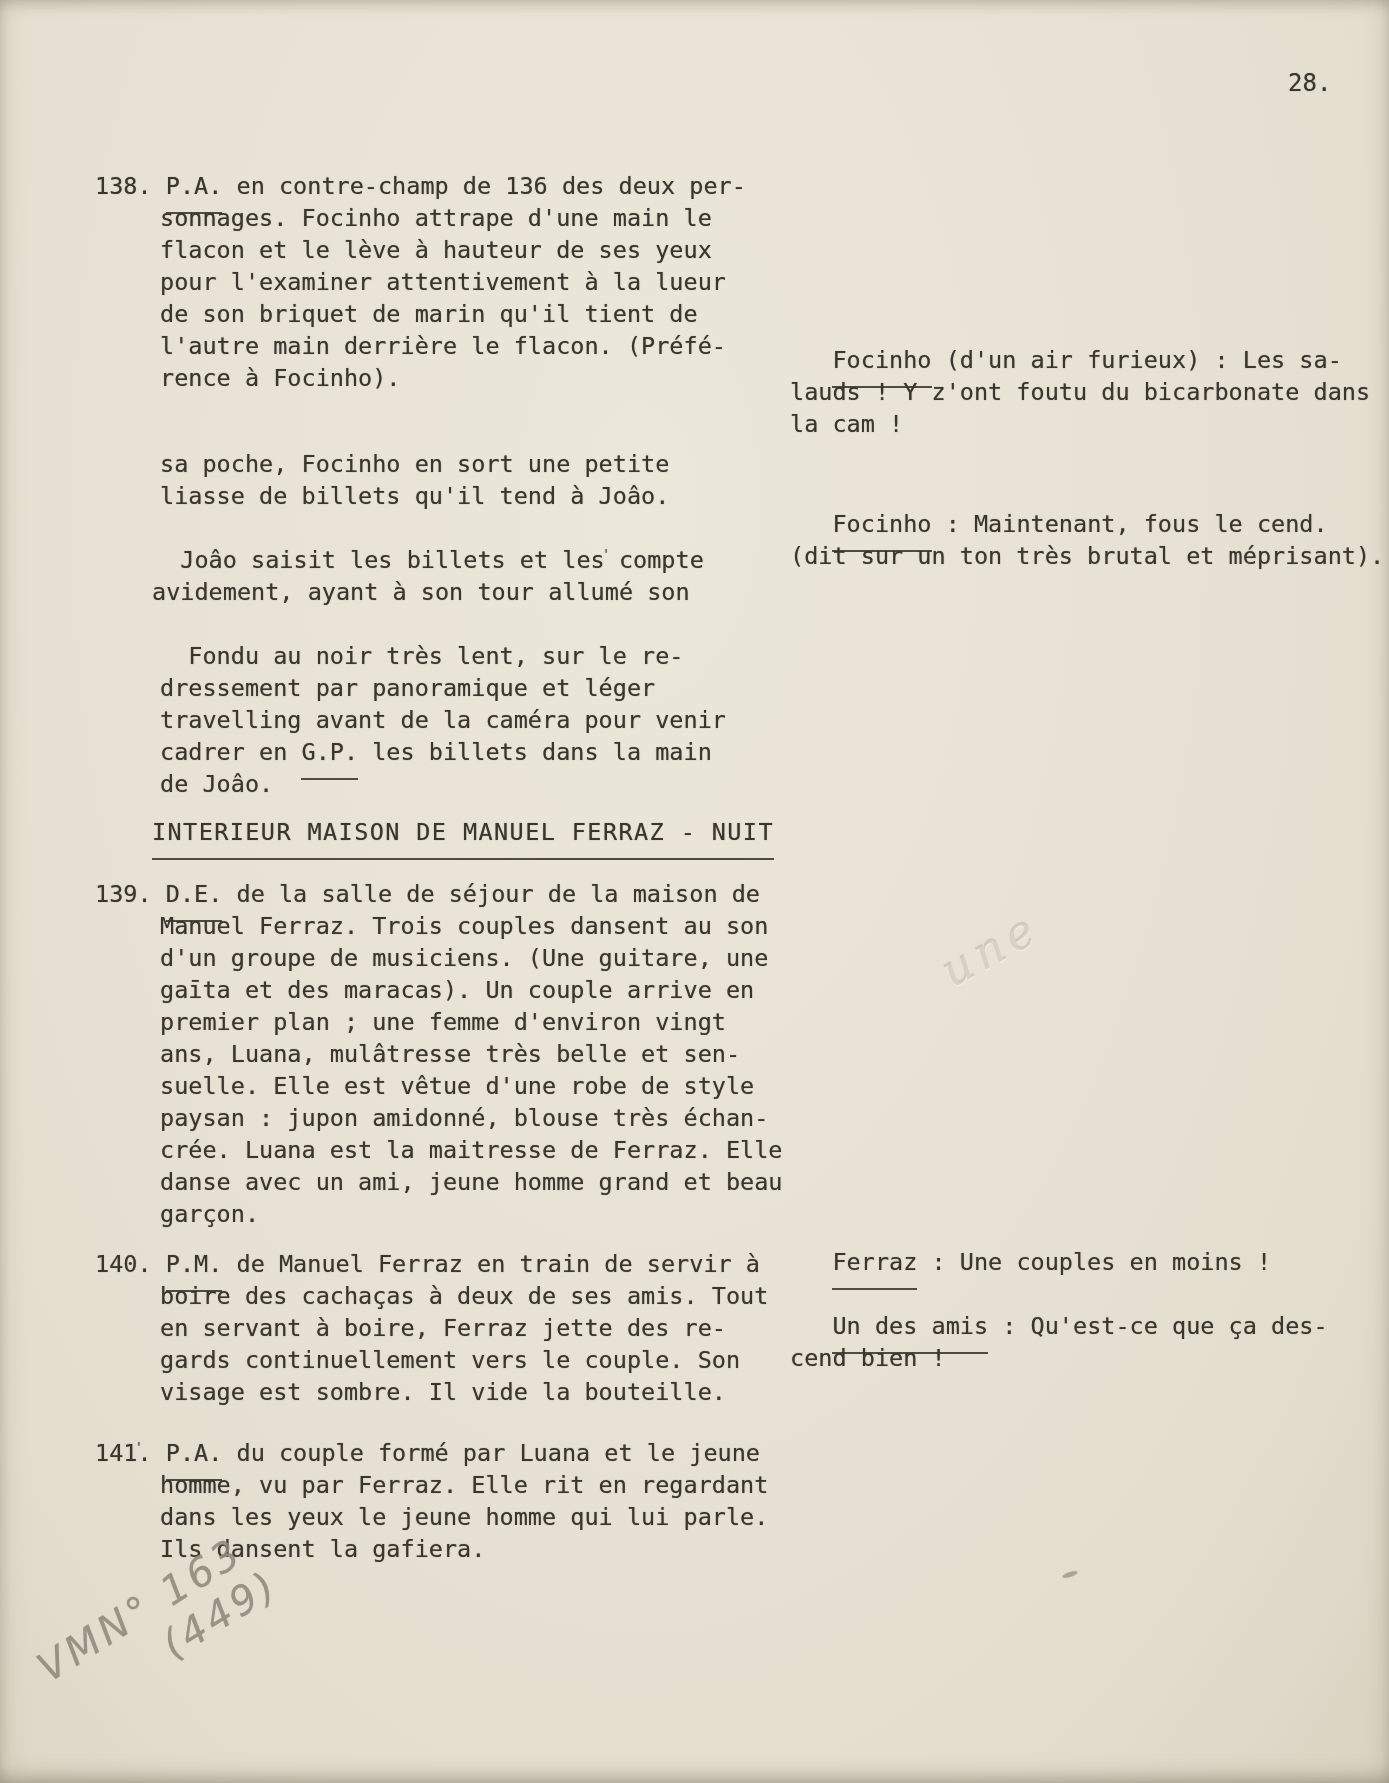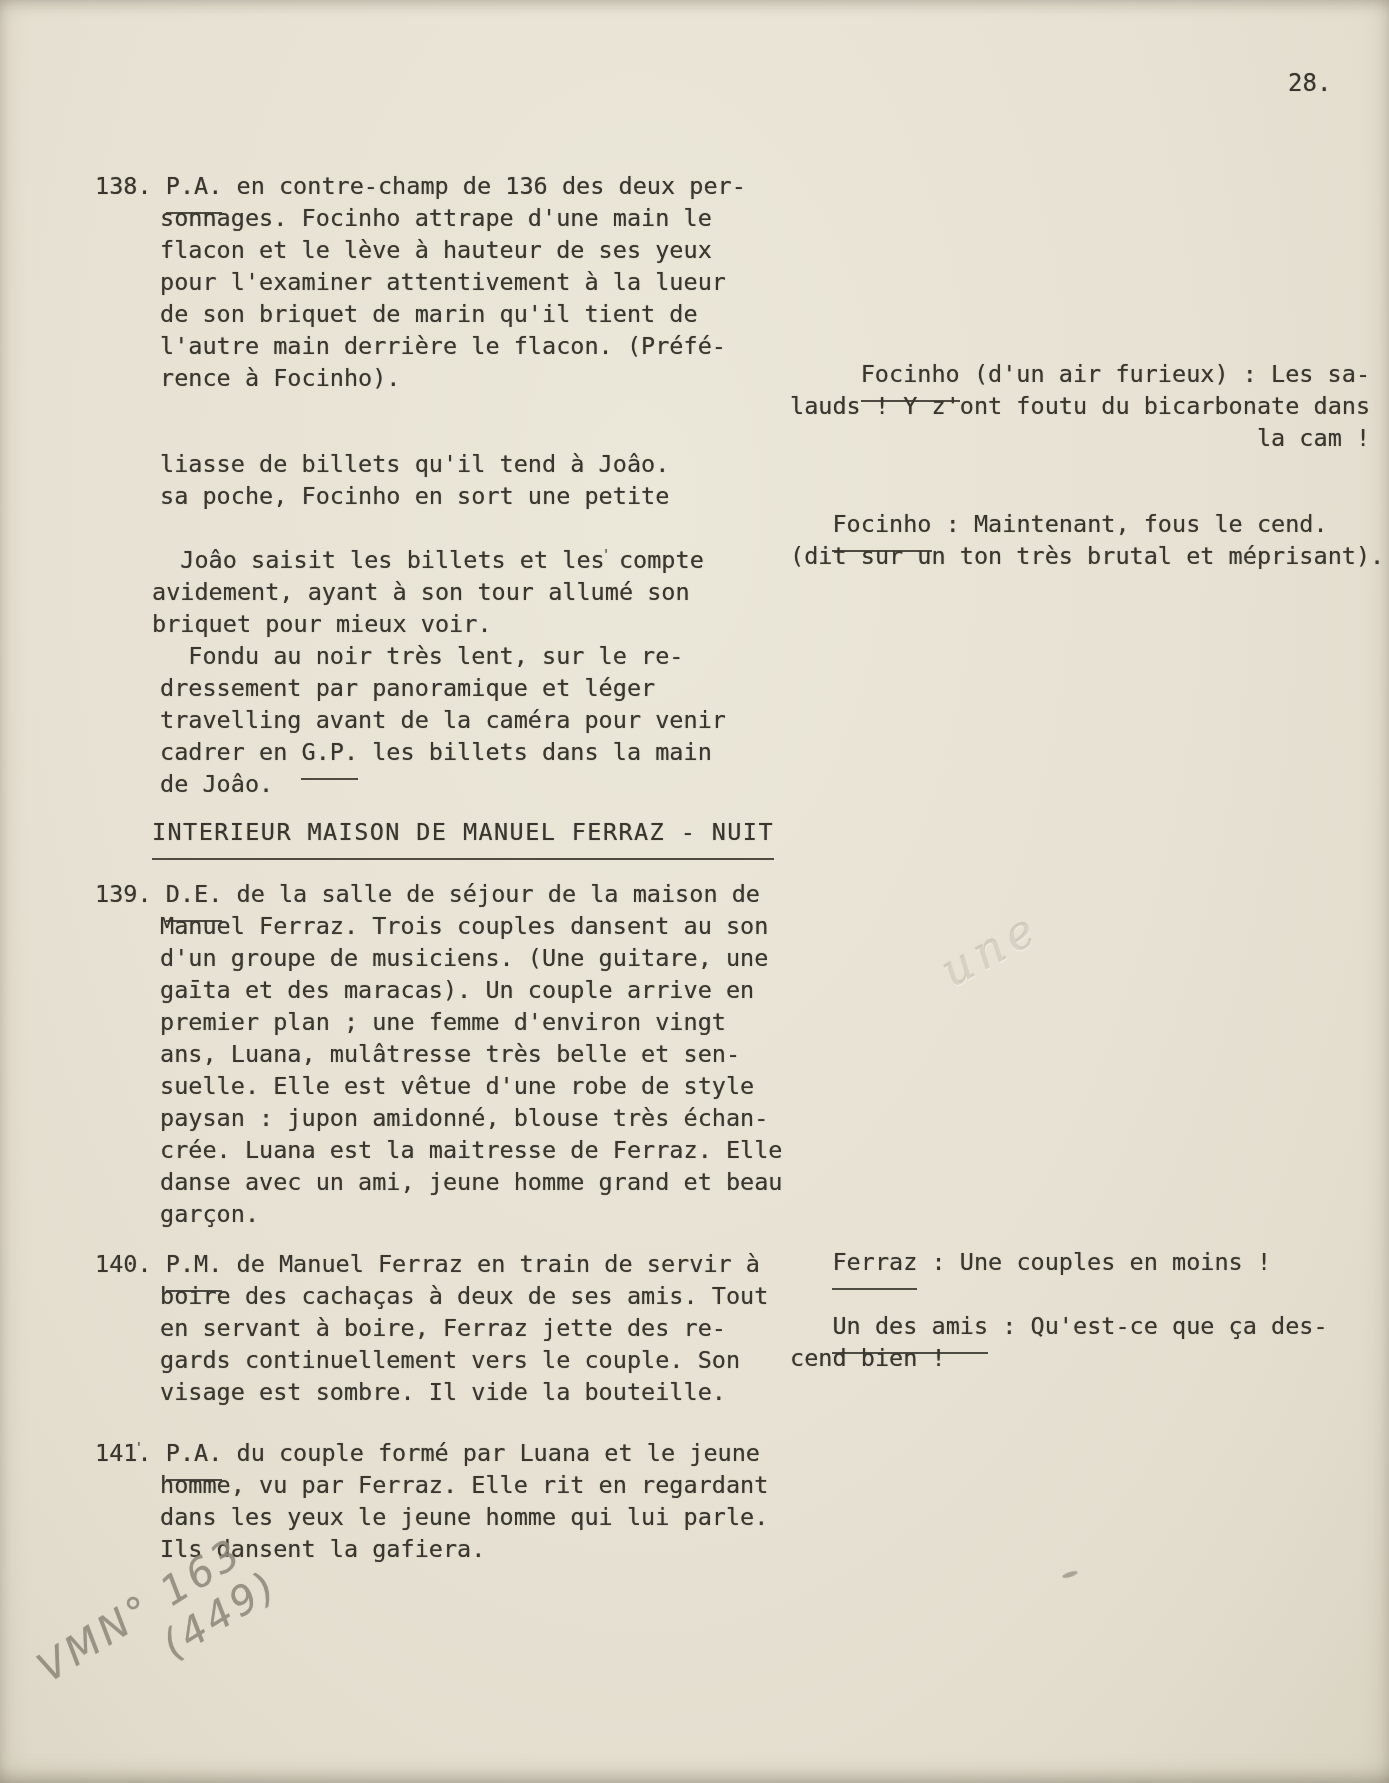--- a/index.html
+++ b/index.html
@@ -51,24 +51,24 @@
   .speck{position:absolute;left:1062px;top:1572px;width:16px;height:5px;border-radius:50%;
     background:rgba(95,92,85,.45);transform:rotate(-18deg);filter:blur(.4px);}
 </style>
 </head>
 <body>
 
 <div class="page">
   <div class="pagenum">28.</div>
   <div id="doc">
       <div class="tblock" style="left: 95px; top: 170px;"><div class="tline"><span>138. </span><span class="u">P.A.</span><span> en contre-champ de 136 des deux per-</span></div><div class="tline" style="margin-left: 65px;"><span>sonnages. Focinho attrape d'une main le</span></div><div class="tline" style="margin-left: 65px;"><span>flacon et le lève à hauteur de ses yeux</span></div><div class="tline" style="margin-left: 65px;"><span>pour l'examiner attentivement à la lueur</span></div><div class="tline" style="margin-left: 65px;"><span>de son briquet de marin qu'il tient de</span></div><div class="tline" style="margin-left: 65px;"><span>l'autre main derrière le flacon. (Préfé-</span></div><div class="tline" style="margin-left: 65px;"><span>rence à Focinho).</span></div></div>
-      <div class="tblock" style="left: 790px; top: 358px; text-align: right;"><div class="tline"><span>   </span><span class="u">Focinho</span><span> (d'un air furieux) : Les sa-</span></div><div class="tline"><span>lauds ! Y z'ont foutu du bicarbonate dans</span></div><div class="tline"><span>la cam !</span></div></div>
-      <div class="tblock" style="left: 160px; top: 448px;"><div class="tline"><span>liasse de billets qu'il tend à Joâo.</span></div><div class="tline"><span>sa poche, Focinho en sort une petite</span></div></div>
+      <div class="tblock" style="left: 790px; top: 344px;"><div class="tline"><span>   </span><span class="u">Focinho</span><span> (d'un air furieux) : Les sa-</span></div><div class="tline"><span>lauds ! Y z'ont foutu du bicarbonate dans</span></div><div class="tline"><span>la cam !</span></div></div>
+      <div class="tblock" style="left: 160px; top: 448px;"><div class="tline"><span>sa poche, Focinho en sort une petite</span></div><div class="tline"><span>liasse de billets qu'il tend à Joâo.</span></div></div>
       <div class="tblock" style="left: 790px; top: 508px;"><div class="tline"><span>   </span><span class="u">Focinho</span><span> : Maintenant, fous le cend.</span></div><div class="tline"><span>(dit sur un ton très brutal et méprisant).</span></div></div>
-      <div class="tblock" style="left: 152px; top: 544px;"><div class="tline"><span>  Joâo saisit les billets et les</span><span class="mark">'</span><span> compte</span></div><div class="tline"><span>avidement, ayant à son tour allumé son</span></div><div class="tline"><span>briquet pour mieux voir.</span></div></div>
+      <div class="tblock" style="left: 152px; top: 544px;"><div class="tline"><span>  Joâo saisit les billets et les</span><span class="mark">'</span><span> compte</span></div><div class="tline"><span>avidement, ayant à son tour allumé son</span></div></div>
       <div class="tblock" style="left: 160px; top: 640px;"><div class="tline"><span>  Fondu au noir très lent, sur le re-</span></div><div class="tline"><span>dressement par panoramique et léger</span></div><div class="tline"><span>travelling avant de la caméra pour venir</span></div><div class="tline"><span>cadrer en </span><span class="u">G.P.</span><span> les billets dans la main</span></div><div class="tline"><span>de Joâo.</span></div></div>
       <div class="tblock heading" style="left: 152px; top: 816px;"><div class="tline"><span class="u">INTERIEUR MAISON DE MANUEL FERRAZ - NUIT</span></div></div>
       <div class="tblock" style="left: 95px; top: 878px;"><div class="tline"><span>139. </span><span class="u">D.E.</span><span> de la salle de séjour de la maison de</span></div><div class="tline" style="margin-left: 65px;"><span>Manuel Ferraz. Trois couples dansent au son</span></div><div class="tline" style="margin-left: 65px;"><span>d'un groupe de musiciens. (Une guitare, une</span></div><div class="tline" style="margin-left: 65px;"><span>gaīta et des maracas). Un couple arrive en</span></div><div class="tline" style="margin-left: 65px;"><span>premier plan ; une femme d'environ vingt</span></div><div class="tline" style="margin-left: 65px;"><span>ans, Luana, mulâtresse très belle et sen-</span></div><div class="tline" style="margin-left: 65px;"><span>suelle. Elle est vêtue d'une robe de style</span></div><div class="tline" style="margin-left: 65px;"><span>paysan : jupon amidonné, blouse très échan-</span></div><div class="tline" style="margin-left: 65px;"><span>crée. Luana est la maitresse de Ferraz. Elle</span></div><div class="tline" style="margin-left: 65px;"><span>danse avec un ami, jeune homme grand et beau</span></div><div class="tline" style="margin-left: 65px;"><span>garçon.</span></div></div>
       <div class="tblock" style="left: 95px; top: 1248px;"><div class="tline"><span>140. </span><span class="u">P.M.</span><span> de Manuel Ferraz en train de servir à</span></div><div class="tline" style="margin-left: 65px;"><span>boire des cachaças à deux de ses amis. Tout</span></div><div class="tline" style="margin-left: 65px;"><span>en servant à boire, Ferraz jette des re-</span></div><div class="tline" style="margin-left: 65px;"><span>gards continuellement vers le couple. Son</span></div><div class="tline" style="margin-left: 65px;"><span>visage est sombre. Il vide la bouteille.</span></div></div>
       <div class="tblock" style="left: 790px; top: 1246px;"><div class="tline"><span>   </span><span class="u">Ferraz</span><span> : Une couples en moins !</span></div></div>
       <div class="tblock" style="left: 790px; top: 1310px;"><div class="tline"><span>   </span><span class="u">Un des amis</span><span> : Qu'est-ce que ça des-</span></div><div class="tline"><span>cend bien !</span></div></div>
       <div class="tblock" style="left: 95px; top: 1437px;"><div class="tline"><span>141</span><span class="mark">'</span><span>. </span><span class="u">P.A.</span><span> du couple formé par Luana et le jeune</span></div><div class="tline" style="margin-left: 65px;"><span>homme, vu par Ferraz. Elle rit en regardant</span></div><div class="tline" style="margin-left: 65px;"><span>dans les yeux le jeune homme qui lui parle.</span></div><div class="tline" style="margin-left: 65px;"><span>Ils dansent la gafiera.</span></div></div>
     </div>
   <div class="wm">une</div>
   <div class="speck"></div>

